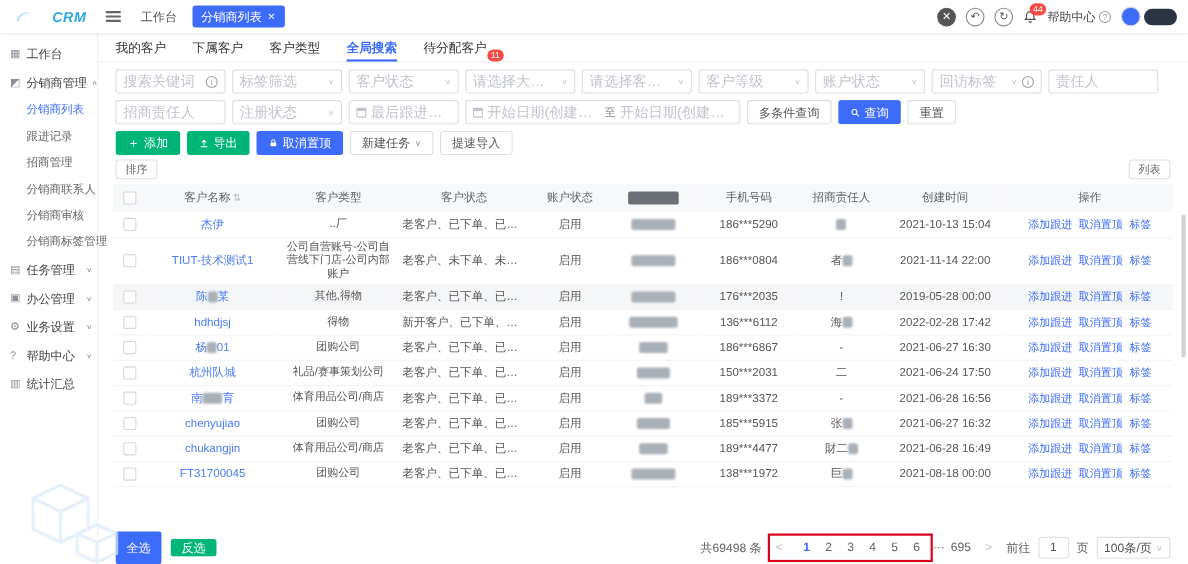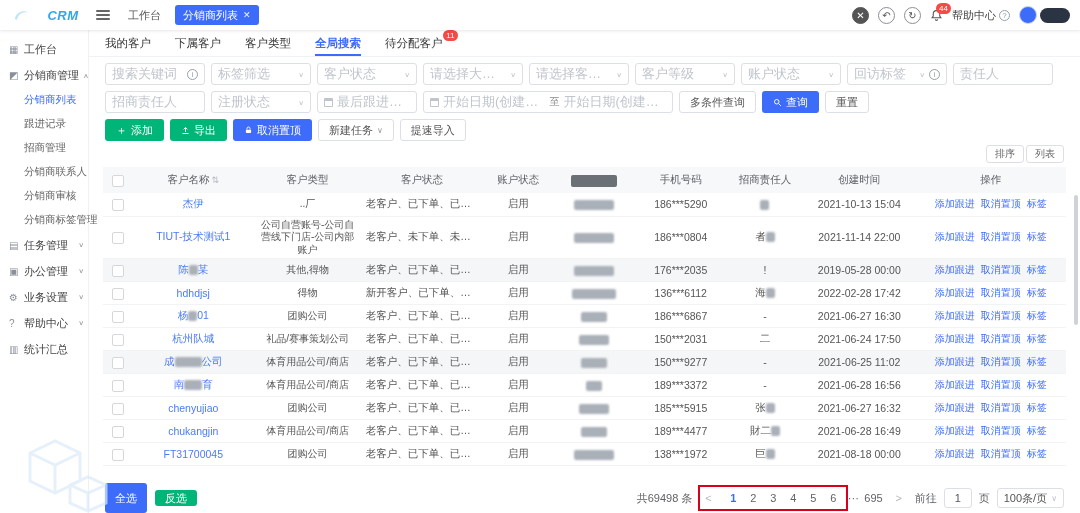--- a/index.html
+++ b/index.html
@@ -36,41 +36,41 @@
   .side-sub{height:24px;display:flex;align-items:center;padding-left:24px;color:#666;cursor:pointer;font-size:10.5px;white-space:nowrap}
   .side-sub.on{color:#3d6bfa}
 
   .main{flex:1;background:#fff;display:flex;flex-direction:column;overflow:hidden;position:relative;border-left:1px solid #eef0f3}
 
   
   .view-tabs{display:flex;gap:24px;padding:0 16px;height:27px;align-items:center;border-bottom:1px solid #f0f1f4;font-size:11.5px;flex:none}
   .view-tab{color:#333;cursor:pointer;position:relative;height:100%;display:flex;align-items:center}
   .view-tab.active{color:#3d6bfa;font-weight:bold}
   .view-tab.active::after{content:"";position:absolute;left:0;right:0;bottom:0;height:2px;background:#3d6bfa}
-  .view-tab .vt-badge{position:absolute;top:0;right:-15px;background:#f54a45;color:#fff;border-radius:8px;font-size:8px;line-height:11px;padding:0 3px;min-width:13px;text-align:center}
+  .view-tab .vt-badge{position:absolute;top:15px;right:-15px;background:#f54a45;color:#fff;border-radius:8px;font-size:8px;line-height:11px;padding:0 3px;min-width:13px;text-align:center}
 
   
   .filters{padding:6px 16px 0;display:flex;flex-direction:column;gap:6px;flex:none}
   .filter-row{display:flex;gap:6px;align-items:center;flex-wrap:nowrap}
   .f-field{height:22px;border:1px solid #dcdfe6;border-radius:3px;background:#fff;display:flex;align-items:center;padding:0 6px;gap:4px;width:100px;flex:none;cursor:pointer;overflow:hidden}
   .f-field .ph{color:#c0c4cc;font-size:13px;white-space:nowrap;overflow:hidden;text-overflow:ellipsis;flex:1}
   .f-field .caret{color:#c0c4cc;font-size:8px;flex:none;transform:scaleY(.8)}
   .f-field .cal{width:9px;height:9px;border:1px solid #c0c4cc;border-top:3px solid #c0c4cc;border-radius:1px;flex:none}
   .f-field.range{width:250px}
   .f-field .sep{color:#888;font-size:10px;flex:none}
   .f-field .info-dot{flex:none}
   .btn{height:22px;border-radius:3px;padding:0 10px;font-size:11px;display:inline-flex;align-items:center;justify-content:center;gap:4px;cursor:pointer;border:1px solid transparent;white-space:nowrap;flex:none}
   .btn-green{background:#00b578;color:#fff}
   .btn-blue{background:#3d6bfa;color:#fff}
   .btn-plain{background:#fff;border-color:#dcdfe6;color:#555}
   .btn .bico{display:flex;align-items:center}
 
   
   .actions{display:flex;gap:6px;padding:6px 16px 2px;align-items:center;flex:none}
-  .toggle-row{display:flex;justify-content:flex-end;gap:2px;padding:2px 16px 4px;flex:none}
+  .toggle-row{display:flex;justify-content:space-between;gap:16px;padding:2px 16px 4px;flex:none}
   .mini-btn{height:18px;border:1px solid #dcdfe6;border-radius:3px;background:#fff;color:#666;font-size:10px;padding:0 8px;display:inline-flex;align-items:center;cursor:pointer}
 
   
   .table-wrap{flex:1;overflow:hidden;padding:0 14px;position:relative}
   table{width:100%;border-collapse:collapse;table-layout:fixed;font-size:10.5px}
   thead th{background:#f7f8fa;color:#606266;font-weight:normal;height:26px;text-align:center;white-space:nowrap;overflow:hidden}
   tbody td{height:23px;border-bottom:1px solid #f2f3f5;color:#555;text-align:center;padding:2px 4px;overflow:hidden;white-space:nowrap;text-overflow:ellipsis}
   tbody td.wrap{white-space:normal;line-height:1.25;font-size:10px}
   tbody tr.pinned td{background:#f5f6f8}
   .cb{width:12px;height:12px;border:1px solid #d4d7dc;border-radius:2px;background:#fff;display:inline-block;vertical-align:middle;cursor:pointer}
@@ -396,32 +396,20 @@
     <td class="name"><a>杭州队城</a></td>
     <td class="wrap">礼品/赛事策划公司</td>
     <td>老客户、已下单、已复购</td>
     <td>启用</td>
     <td><span class="blur" style="width: 30px;"></span></td>
     <td>150***2031</td>
     <td>二</td>
     <td>2021-06-24 17:50</td>
     <td class="ops"><a>添加跟进</a><a>取消置顶</a><a>标签</a></td>
   </tr>
-              <tr class="pinned">
-    <td><span class="cb"></span></td>
-    <td class="name"><a>成<span class="blur" style="width: 27px;"></span>公司</a></td>
-    <td class="wrap">体育用品公司/商店</td>
-    <td>老客户、已下单、已复购</td>
-    <td>启用</td>
-    <td><span class="blur" style="width: 26px;"></span></td>
-    <td>150***9277</td>
-    <td>-</td>
-    <td>2021-06-25 11:02</td>
-    <td class="ops"><a>添加跟进</a><a>取消置顶</a><a>标签</a></td>
-  </tr>
               <tr>
     <td><span class="cb"></span></td>
     <td class="name"><a>南<span class="blur" style="width: 18px;"></span>育</a></td>
     <td class="wrap">体育用品公司/商店</td>
     <td>老客户、已下单、已复购</td>
     <td>启用</td>
     <td><span class="blur" style="width: 16px;"></span></td>
     <td>189***3372</td>
     <td>-</td>
     <td>2021-06-28 16:56</td>

